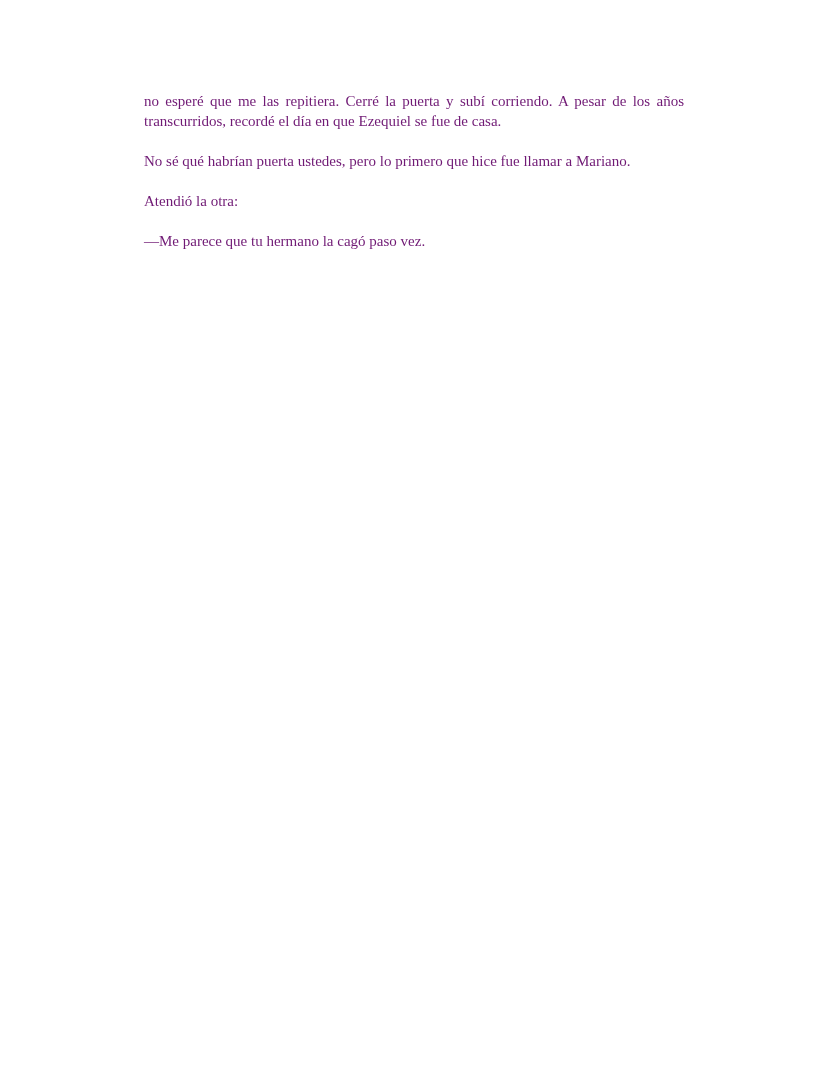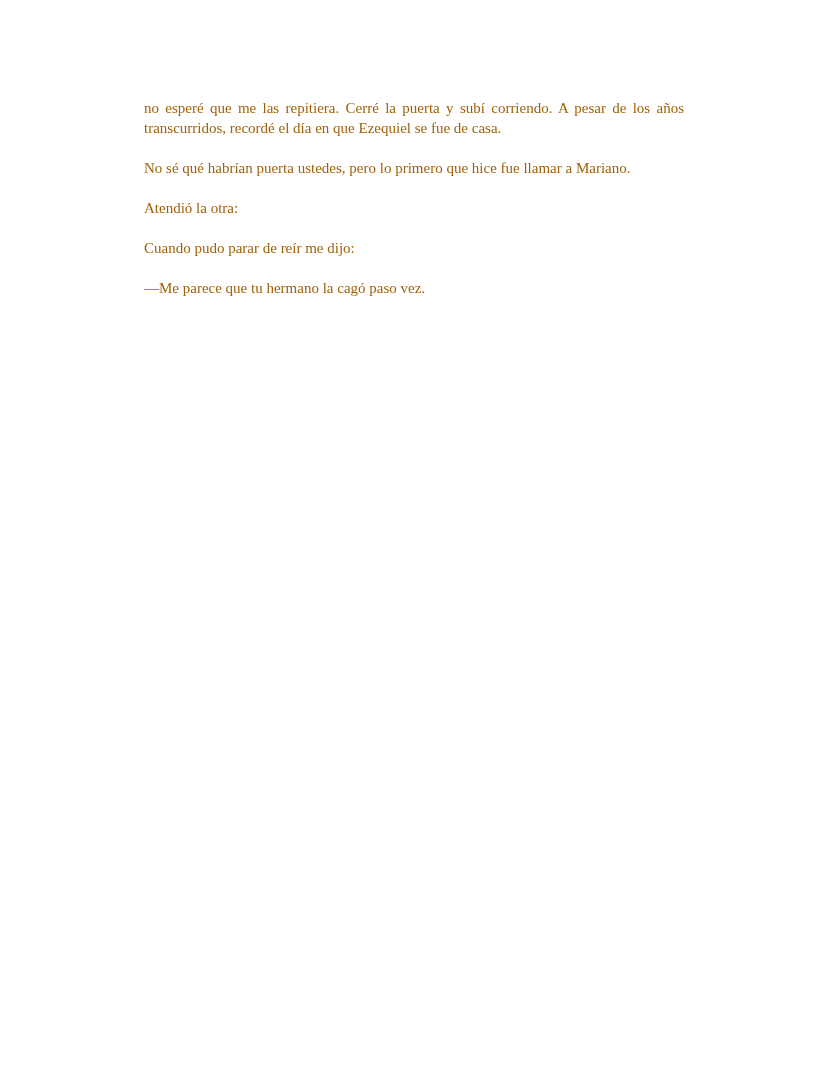--- a/index.html
+++ b/index.html
@@ -9,37 +9,36 @@
     }
     body {
       width: 828px;
       height: 1071px;
       position: relative;
       overflow: hidden;
     }
     .page {
       position: absolute;
       left: 144px;
-      top: 98px;
+      top: 91px;
       width: 540px;
       font-family: "Liberation Serif", serif;
       font-size: 15px;
       line-height: 20px;
-      color: #a16207;
+      color: #701a75;
     }
     .para {
       margin: 0 0 20px 0;
       text-align: justify;
     }
     .para.last-line-left {
       text-align-last: left;
     }
   </style>
 </head>
 <body>
 
 <div class="page">
   <p class="para last-line-left">no esperé que me las repitiera. Cerré la puerta y subí corriendo. A pesar de los años transcurridos, recordé el día en que Ezequiel se fue de casa.</p>
   <p class="para last-line-left">No sé qué habrían puerta ustedes, pero lo primero que hice fue llamar a Mariano.</p>
   <p class="para last-line-left">Atendió la otra:</p>
-  <p class="para last-line-left">Cuando pudo parar de reír me dijo:</p>
   <p class="para last-line-left">—Me parece que tu hermano la cagó paso vez.</p>
 </div>
 
 </body></html>

